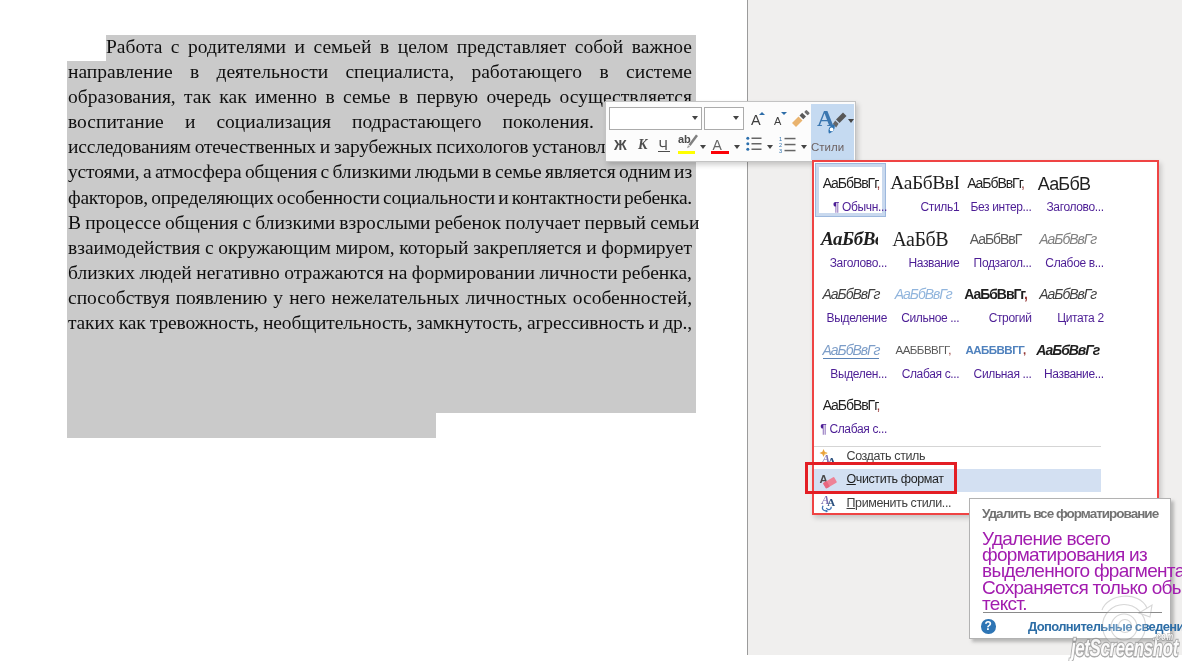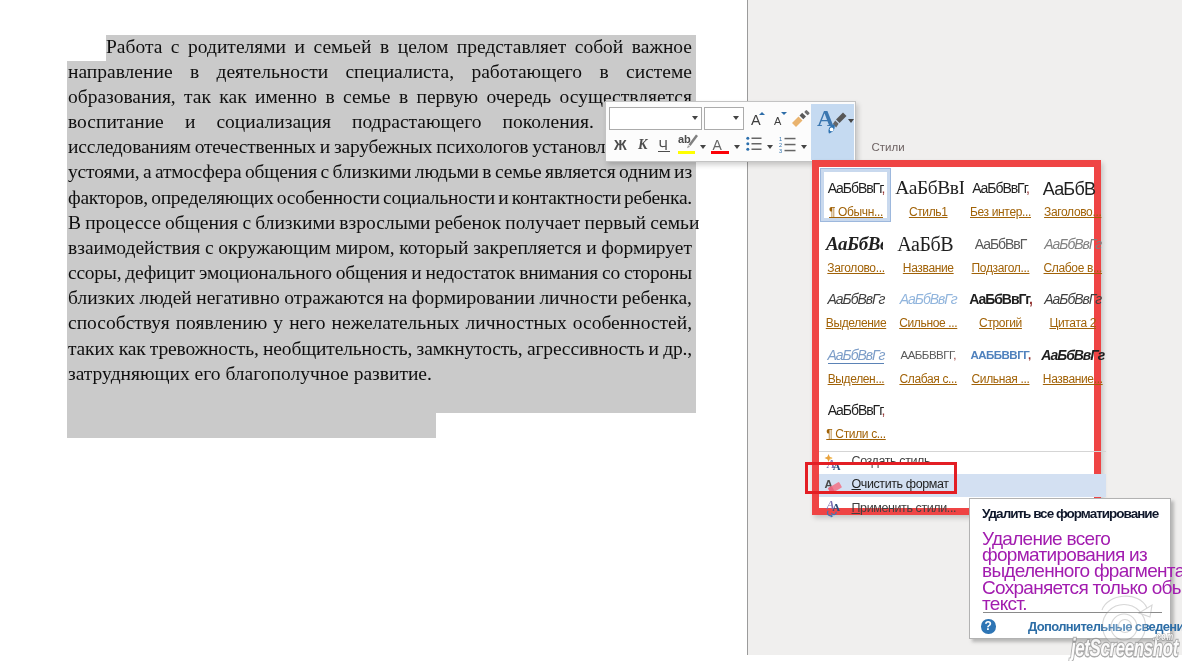--- a/index.html
+++ b/index.html
@@ -9,24 +9,24 @@
   #doc{position:absolute;left:68px;top:33.7px;width:624px;font-family:"Liberation Serif",serif;font-size:19.5px;line-height:25.15px;color:#0f0f0f;}
   #doc div{white-space:nowrap;}
   
   .hl{position:absolute;background:#cacaca;}
   
   #mtb{position:absolute;left:605px;top:101px;width:249px;height:59px;background:#fcfcfc;border:1px solid #c3c3c3;box-shadow:2px 3px 5px rgba(0,0,0,0.18);}
   .combo{position:absolute;background:#fff;border:1px solid #ababab;}
   .darr{position:absolute;width:0;height:0;border-left:3.5px solid transparent;border-right:3.5px solid transparent;border-top:4px solid #444;}
   .tbt{position:absolute;color:#3d3d3d;}
   
-  #panel{position:absolute;left:812px;top:160px;width:289px;height:355px;background:#fff;border:7px solid #ef4444;box-shadow:2px 3px 5px rgba(0,0,0,0.18);box-sizing:border-box;}
+  #panel{position:absolute;left:812px;top:160px;width:347px;height:355px;background:#fff;border:2px solid #ef4444;box-shadow:2px 3px 5px rgba(0,0,0,0.18);box-sizing:border-box;}
   .cell{position:absolute;width:72px;height:55px;}
   .samp{position:absolute;left:0;width:100%;text-align:center;line-height:30px;white-space:nowrap;overflow:hidden;}
-  .lbl{position:absolute;left:0;top:29.3px;width:100%;text-align:center;line-height:30px;font-size:12px;letter-spacing:-0.35px;color:#a16207;white-space:nowrap;text-decoration:underline;}
+  .lbl{position:absolute;left:0;top:29.3px;width:100%;text-align:right;line-height:30px;font-size:12px;letter-spacing:-0.35px;color:#4c1d95;white-space:nowrap;}
   .ss{font-size:14px;letter-spacing:-1.05px;color:#1f1f1f;top:5.3px;}
   .bs{font-size:19px;letter-spacing:-0.8px;color:#1f1f1f;top:6.3px;}
   .bf{font-family:"Liberation Serif",serif;font-size:19.5px;letter-spacing:-0.4px;color:#1f1f1f;top:5px;}
   .rc{color:#943634;}
   .mi{position:absolute;left:32.5px;font-size:12.5px;letter-spacing:-0.4px;color:#404040;line-height:19px;top:1.3px;}
   .mic{position:absolute;left:5px;width:20px;height:20px;}
 </style>
 </head>
 <body>
 
@@ -40,25 +40,23 @@
 <div id="doc">
 <div style="padding-left:38px;word-spacing:3.67px;">Работа с родителями и семьей в целом представляет собой важное</div>
 <div style="word-spacing:12.49px;">направление в деятельности специалиста, работающего в системе</div>
 <div style="word-spacing:3.50px;">образования, так как именно в семье в первую очередь осуществляется</div>
 <div style="word-spacing:16.23px;">воспитание и социализация подрастающего поколения. Согласно</div>
 <div style="letter-spacing:-0.2px;word-spacing:-0.74px;">исследованиям отечественных и зарубежных психологов установлено, что на</div>
 <div style="letter-spacing:-0.15px;word-spacing:-1.23px;">устоями, а атмосфера общения с близкими людьми в семье является одним из</div>
 <div style="letter-spacing:-0.25px;word-spacing:-1.35px;">факторов, определяющих особенности социальности и контактности ребенка.</div>
 <div style="word-spacing:-0.71px;">В процессе общения с близкими взрослыми ребенок получает первый семьи</div>
 <div style="word-spacing:-0.26px;">взаимодействия с окружающим миром, который закрепляется и формирует</div>
-<div style="letter-spacing:-0.25px;word-spacing:-0.55px;">ссоры, дефицит эмоционального общения и недостаток внимания со стороны</div>
 <div style="word-spacing:-0.39px;">близких людей негативно отражаются на формировании личности ребенка,</div>
 <div style="word-spacing:1.21px;">способствуя появлению у него нежелательных личностных особенностей,</div>
 <div style="letter-spacing:-0.15px;word-spacing:-0.38px;">таких как тревожность, необщительность, замкнутость, агрессивность и др.,</div>
-<div>затрудняющих его благополучное развитие.</div>
 </div>
 
 <div id="mtb">
 
   <div class="combo" style="left:3px;top:5px;width:91px;height:21px;"></div>
   <div class="darr" style="left:86px;top:14px;"></div>
   <div class="combo" style="left:98px;top:5px;width:38px;height:21px;"></div>
   <div class="darr" style="left:126.5px;top:14px;"></div>
 
   <div class="tbt" style="left:145px;top:10px;font-size:14.5px;">А</div>
@@ -111,21 +109,21 @@
 
   <div class="abs" style="left:205px;top:2px;width:43px;height:55.5px;background:#c5daf1;">
     <div class="abs" style="left:6px;top:1px;font-family:'Liberation Serif',serif;font-weight:bold;font-size:24px;color:#3c77b0;">A</div>
     <svg class="abs" style="left:16px;top:4px;" width="26" height="30" viewBox="0 0 26 30">
       <polygon points="16,4.5 19.5,8 12.5,15 9,11.5" fill="#575757"></polygon>
       <polygon points="8.2,12.4 11.6,15.8 9.2,19.4 5.8,16" fill="#666666"></polygon>
       <path d="M 7 16.5 C 2 17.5 0.5 22.5 2 25.5 C 5.5 24.5 8.5 21.5 7.6 17.1 Z" fill="#2e73b2"></path>
       <circle cx="4.6" cy="21.4" r="1.9" fill="#ffffff"></circle>
     </svg>
     <div class="darr" style="left:37px;top:15px;"></div>
-    <div class="abs" style="left:0;top:37px;width:60px;text-align:center;font-size:11.5px;color:#6e6363;padding-left:47px;">Стили</div>
+    <div class="abs" style="left:0;top:37px;width:60px;font-size:11.5px;color:#6e6363;">Стили</div>
   </div>
 </div>
 
 <div id="panel">
 
   <div class="cell" style="left:1px;top:1px;">
     <div class="abs" style="left:0px;top:-0.5px;width:71px;height:54px;border:1px solid #9db8dd;box-shadow:inset 0 0 0 3px #c9d9ee;box-sizing:border-box;"></div>
     <div class="samp ss">АаБбВвГг<span class="rc">,</span></div>
     <div class="lbl">¶ Обычн...</div>
   </div>
@@ -188,21 +186,21 @@
     <div class="samp ss" style="font-size:11.5px;letter-spacing:-0.5px;font-weight:bold;color:#4f81bd;">ААББВВГГ<span class="rc">,</span></div>
     <div class="lbl">Сильная ...</div>
   </div>
   <div class="cell" style="left:217.75px;top:167.5px;">
     <div class="samp ss" style="font-weight:bold;font-style:italic;">АаБбВвГг</div>
     <div class="lbl">Название...</div>
   </div>
 
   <div class="cell" style="left:1px;top:223px;">
     <div class="samp ss">АаБбВвГг<span class="rc">,</span></div>
-    <div class="lbl">¶ Стили с...</div>
+    <div class="lbl">¶ Слабая с...</div>
   </div>
 
   <div class="abs" style="left:0px;top:284px;width:287px;height:1px;background:#d5d5d5;"></div>
 
   <div class="abs" style="left:0;top:283.8px;width:287px;height:23.2px;">
     <svg class="mic" style="top:2px;" width="22" height="20" viewBox="0 0 22 20">
       <polygon points="5,0 6.3,3.2 9.5,4.5 6.3,5.8 5,9 3.7,5.8 0.5,4.5 3.7,3.2" fill="#e9a23b"></polygon>
       <polygon points="7.5,3.2 8,4.5 9.3,5 8,5.5 7.5,6.8 7,5.5 5.7,5 7,4.5" fill="#f6c96d"></polygon>
       <text x="3.2" y="16" font-size="13.5" font-weight="bold" font-style="italic" fill="#7a6fb0" font-family="Liberation Serif">A</text>
       <text x="9.5" y="18" font-size="12" font-weight="bold" fill="#274d7c" font-family="Liberation Serif">A</text>
@@ -226,21 +224,21 @@
       <path d="M 4.5 13.5 C 2.5 17 5 19.5 8.5 19 M 8 16 C 10.5 19.5 13.5 17.5 13.5 14.5" stroke="#3f74b5" stroke-width="1.4" fill="none"></path>
       <polygon points="7.2,18 10.4,19.2 7.6,21 " fill="#3f74b5"></polygon>
     </svg>
     <div class="mi"><u>П</u>рименить стили...</div>
   </div>
 </div>
 
 <div class="abs" style="left:805px;top:461.5px;width:152px;height:32px;border:3px solid #e31e24;box-sizing:border-box;z-index:30;"></div>
 
 <div id="tooltip" class="abs" style="left:969px;top:498px;width:202px;height:141px;background:#fff;border:1px solid #b2b2b2;box-shadow:3px 3px 3px rgba(130,130,130,0.5);box-sizing:border-box;z-index:20;">
-  <div class="abs" style="left:12px;top:6.5px;font-size:13.5px;letter-spacing:-1px;font-weight:bold;color:#0f172a;white-space:nowrap;">Удалить все форматирование</div>
+  <div class="abs" style="left:12px;top:6.5px;font-size:13.5px;letter-spacing:-1px;font-weight:bold;color:#737373;white-space:nowrap;">Удалить все форматирование</div>
   <div class="abs" style="left:12px;top:31.5px;font-size:19px;letter-spacing:-0.7px;color:#a21caf;line-height:16.35px;white-space:nowrap;">Удаление всего<br>форматирования из<br>выделенного фрагмента.<br>Сохраняется только обычный<br>текст.</div>
   <div class="abs" style="left:13px;top:112.5px;width:179px;height:1px;background:#8a8a8a;"></div>
   <div class="abs" style="left:11px;top:120px;width:14.5px;height:14.5px;border-radius:50%;background:#2e75b5;color:#fff;font-size:12px;font-weight:bold;text-align:center;line-height:14.5px;">?</div>
   <div class="abs" style="left:34px;top:120px;font-size:13px;letter-spacing:-0.65px;font-weight:bold;color:#2c6da6;white-space:nowrap;margin-left:24px;">Дополнительные сведения</div>
 </div>
 
 <svg class="abs" style="left:940px;top:560px;z-index:40;" width="242" height="101" viewBox="0 0 242 101">
   <g opacity="0.40" fill="none" stroke="#9a9a9a" stroke-width="1.1">
     <circle cx="184" cy="66" r="21.5" fill="rgba(255,255,255,0.5)"></circle>
     <circle cx="184" cy="67" r="13" fill="rgba(255,255,255,0.35)"></circle>

